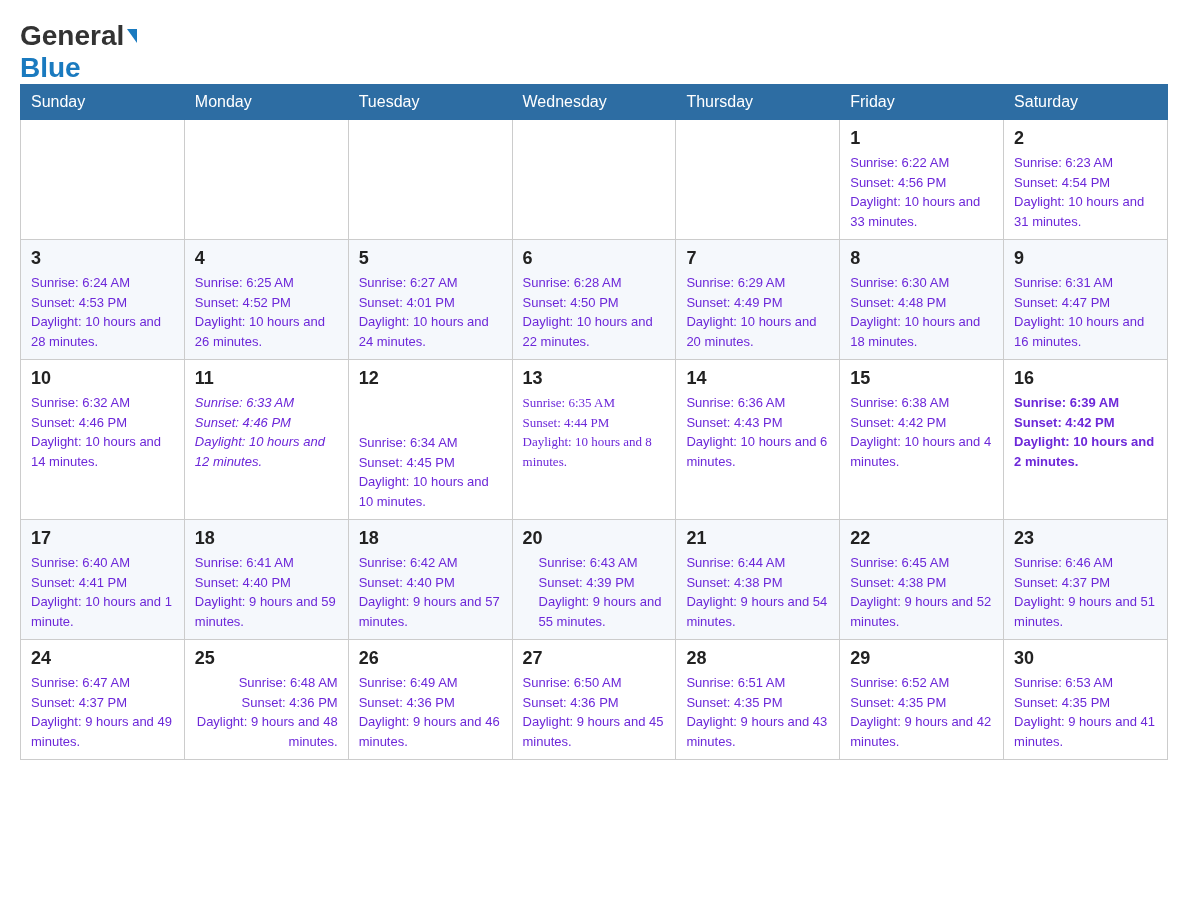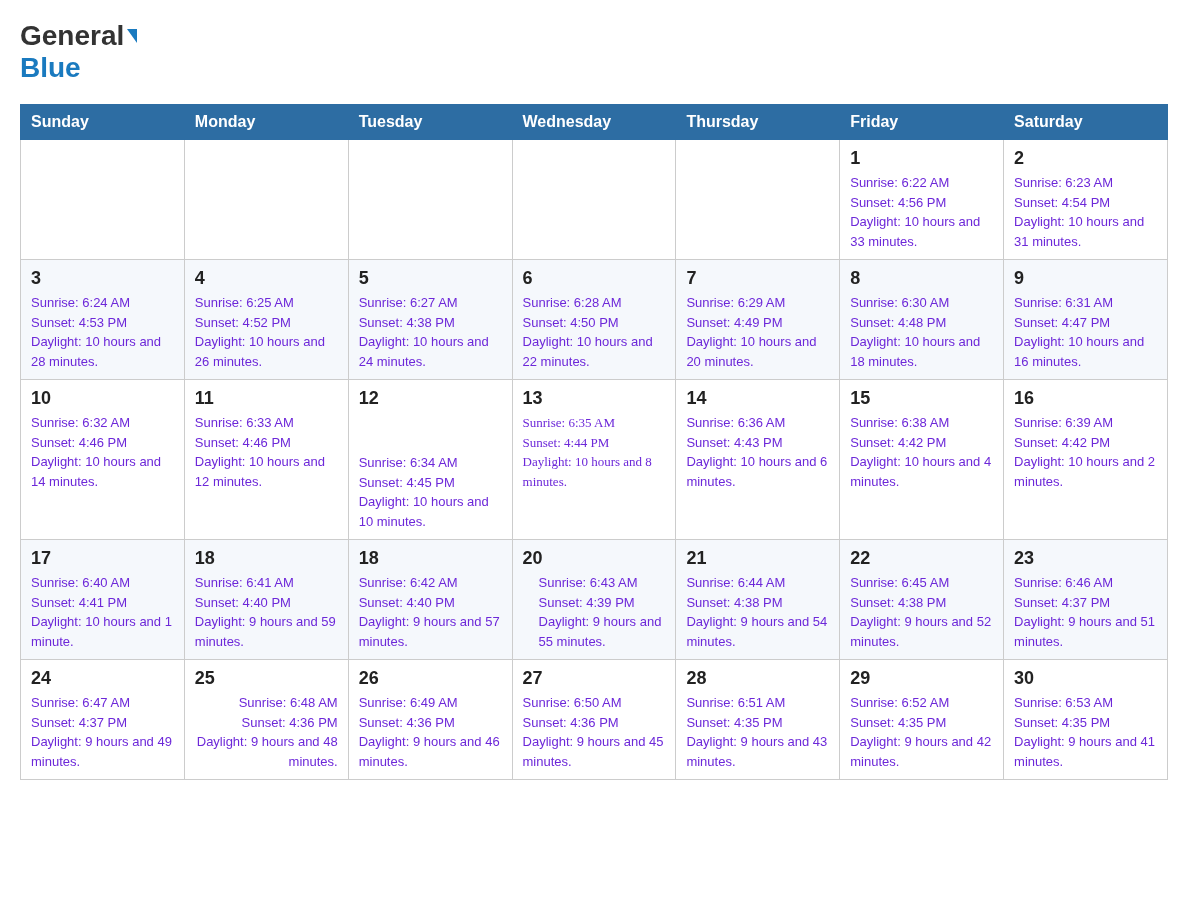--- a/index.html
+++ b/index.html
@@ -7,21 +7,20 @@
       font-family: Arial, sans-serif;
       background: #fff;
       padding: 20px;
       width: 1188px;
       min-height: 918px;
     }
     .header {
       display: flex;
       justify-content: space-between;
       align-items: flex-end;
-      margin-bottom: 20px;
     }
     .logo {
       display: flex;
       flex-direction: column;
       align-items: flex-start;
     }
     .logo-top-line {
       display: flex;
       align-items: center;
     }
@@ -42,21 +41,21 @@
       width: 100%;
       border-collapse: collapse;
       border: 1px solid #aaa;
     }
     .calendar th {
       background-color: #2d6da3;
       color: #fff;
       text-align: left;
       padding: 8px 10px;
       font-size: 16px;
-      font-weight: bold;
+      font-weight: normal;
       border: 1px solid #2d6da3;
     }
     .calendar td {
       vertical-align: top;
       padding: 8px 10px;
       border: 1px solid #ccc;
       width: 14.28%;
       height: 120px;
     }
     .day-number {
@@ -136,21 +135,21 @@
         </td>
         <td>
           <div class="day-number">4</div>
           <div class="day-info" style="white-space: pre-line;">Sunrise: 6:25 AM
 Sunset: 4:52 PM
 Daylight: 10 hours and 26 minutes.</div>
         </td>
         <td>
           <div class="day-number">5</div>
           <div class="day-info" style="white-space: pre-line;">Sunrise: 6:27 AM
-Sunset: 4:38 PM
+Sunset: 4:01 PM
 Daylight: 10 hours and 24 minutes.</div>
         </td>
         <td>
           <div class="day-number">6</div>
           <div class="day-info" style="white-space: pre-line;">Sunrise: 6:28 AM
 Sunset: 4:50 PM
 Daylight: 10 hours and 22 minutes.</div>
         </td>
         <td>
           <div class="day-number">7</div>
@@ -173,21 +172,21 @@
       </tr>
       <tr>
         <td>
           <div class="day-number">10</div>
           <div class="day-info" style="white-space: pre-line;">Sunrise: 6:32 AM
 Sunset: 4:46 PM
 Daylight: 10 hours and 14 minutes.</div>
         </td>
         <td>
           <div class="day-number">11</div>
-          <div class="day-info" style="white-space: pre-line;">Sunrise: 6:33 AM
+          <div class="day-info" style="white-space: pre-line; font-style: italic;">Sunrise: 6:33 AM
 Sunset: 4:46 PM
 Daylight: 10 hours and 12 minutes.</div>
         </td>
         <td>
           <div class="day-number">12</div>
           <div class="day-info" style="white-space: pre-line; margin-top: 44px;">Sunrise: 6:34 AM
 Sunset: 4:45 PM
 Daylight: 10 hours and 10 minutes.</div>
         </td>
         <td>
@@ -203,21 +202,21 @@
 Daylight: 10 hours and 6 minutes.</div>
         </td>
         <td>
           <div class="day-number">15</div>
           <div class="day-info" style="white-space: pre-line;">Sunrise: 6:38 AM
 Sunset: 4:42 PM
 Daylight: 10 hours and 4 minutes.</div>
         </td>
         <td>
           <div class="day-number">16</div>
-          <div class="day-info" style="white-space: pre-line;">Sunrise: 6:39 AM
+          <div class="day-info" style="white-space: pre-line; font-weight: bold;">Sunrise: 6:39 AM
 Sunset: 4:42 PM
 Daylight: 10 hours and 2 minutes.</div>
         </td>
       </tr>
       <tr>
         <td>
           <div class="day-number">17</div>
           <div class="day-info" style="white-space: pre-line;">Sunrise: 6:40 AM
 Sunset: 4:41 PM
 Daylight: 10 hours and 1 minute.</div>

